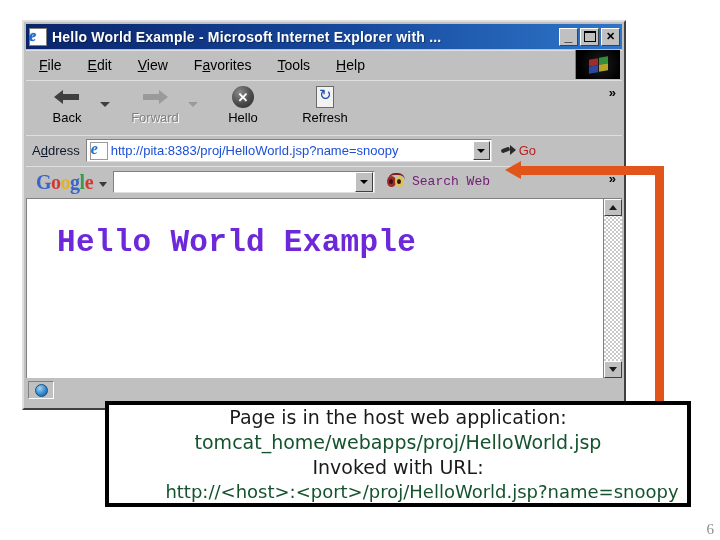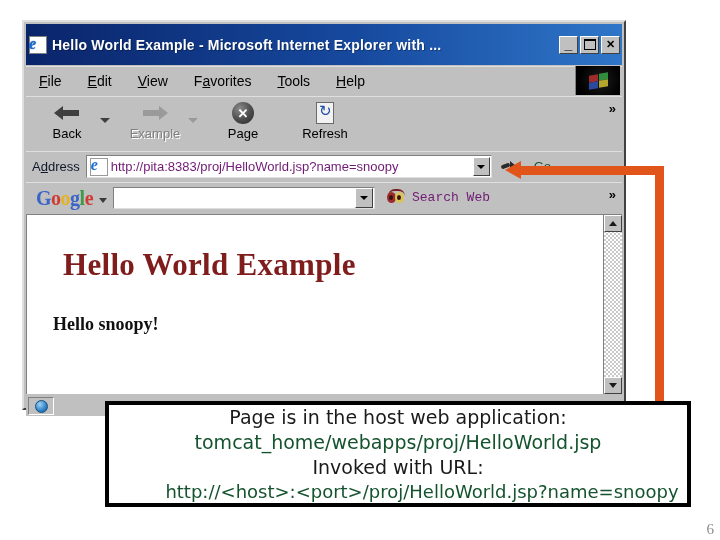--- a/index.html
+++ b/index.html
@@ -12,21 +12,21 @@
 
   
   .browser{
     position:absolute;left:22px;top:20px;width:604px;height:390px;
     background:#c0c0c0;
     border-top:2px solid #dfdfdf;border-left:2px solid #dfdfdf;
     border-right:2px solid #404040;border-bottom:2px solid #404040;
     box-sizing:border-box;
   }
   .titlebar{
-    height:41px;margin:2px 2px 0 2px;
+    height:25px;margin:2px 2px 0 2px;
     background:linear-gradient(to right,#0a246a 0%,#16499e 55%,#2f76c8 100%);
     display:flex;align-items:center;padding:0 2px 0 3px;box-sizing:border-box;
   }
   .title-icon{
     width:18px;height:18px;position:relative;flex:0 0 auto;margin-right:5px;
     background:#ffffff;border:1px solid #808080;box-sizing:border-box;
   }
   .title-icon:after{
     content:"e";position:absolute;left:-1px;top:-2px;
     font-family:"Liberation Serif",serif;font-style:italic;font-weight:bold;
@@ -142,34 +142,34 @@
   .addr-ico{
     width:18px;height:18px;margin:0 3px;position:relative;flex:0 0 auto;
     background:#fff;border:1px solid #9a9a9a;box-sizing:border-box;
   }
   .addr-ico:after{
     content:"e";position:absolute;left:0px;top:-3px;
     font-family:"Liberation Serif",serif;font-style:italic;font-weight:bold;
     font-size:16px;color:#1a6fd4;
   }
   .addr-url{
-    flex:1 1 auto;font-size:13px;color:#701a75;white-space:nowrap;overflow:hidden;
+    flex:1 1 auto;font-size:13px;color:#1d4ed8;white-space:nowrap;overflow:hidden;
   }
   .addr-drop{
     width:17px;height:19px;flex:0 0 auto;margin-right:1px;background:#c0c0c0;
     border-top:1px solid #ffffff;border-left:1px solid #ffffff;
     border-right:1px solid #404040;border-bottom:1px solid #404040;
     display:flex;align-items:center;justify-content:center;box-sizing:border-box;
   }
   .addr-drop i{
     width:0;height:0;border-left:4px solid transparent;border-right:4px solid transparent;
     border-top:4px solid #000;display:block;
   }
   .go-btn{
-    display:flex;align-items:center;gap:18px;margin-left:9px;color:#14532d;font-size:13px;
+    display:flex;align-items:center;gap:3px;margin-left:9px;color:#b91c1c;font-size:13px;
   }
   .go-ico{
     width:15px;height:14px;position:relative;
   }
   .go-ico:before{
     content:"";position:absolute;left:0;top:4px;width:9px;height:4px;background:#2a2a2a;
     border-radius:2px;transform:rotate(-20deg);
   }
   .go-ico:after{
     content:"";position:absolute;right:0;top:1px;width:0;height:0;
@@ -232,22 +232,22 @@
     margin:2px 2px 0 2px;height:auto;flex:1 1 auto;background:#ffffff;
     border-top:1px solid #808080;border-left:1px solid #808080;
     position:relative;display:flex;box-sizing:border-box;
     height:180px;
   }
   .page{
     flex:1 1 auto;background:#ffffff;padding:22px 0 0 24px;box-sizing:border-box;
     border-left:2px solid #ffffff;
   }
   .page h1{
-    margin:10px;font-family:Liberation Serif, serif;font-weight:bold;
-    font-size:31px;color:#7f1d1d;letter-spacing:.3px;
+    margin:4px;font-family:Liberation Mono, monospace;font-weight:bold;
+    font-size:31px;color:#6d28d9;letter-spacing:.3px;
   }
   .page h3{
     margin:31px 0 0 0;font-family:"Liberation Serif",serif;font-weight:bold;
     font-size:18px;color:#111;
   }
   .vscroll{
     width:19px;flex:0 0 auto;background:
       repeating-conic-gradient(#ffffff 0% 25%, #c9c9c9 0% 50%) 0 0/4px 4px;
     display:flex;flex-direction:column;justify-content:space-between;
     border-left:1px solid #808080;box-sizing:border-box;
@@ -357,28 +357,28 @@
         <div class="ico">
             <div class="arrow-left"></div>
           </div>
         <div class="lbl">Back</div>
       </div>
       <div class="dropcaret"></div>
       <div class="tbtn disabled">
         <div class="ico">
             <div class="arrow-right"></div>
           </div>
-        <div class="lbl">Example</div>
+        <div class="lbl">Forward</div>
       </div>
       <div class="dropcaret dim"></div>
       <div class="tbtn">
         <div class="ico">
           <div class="stop-ico">✕</div>
         </div>
-        <div class="lbl">Page</div>
+        <div class="lbl">Hello</div>
       </div>
       <div class="tbtn">
         <div class="ico">
             <div class="refresh-ico"></div>
           </div>
         <div class="lbl">Refresh</div>
       </div>
       <div class="chev">»</div>
     </div>
 
@@ -413,21 +413,20 @@
             <div class="e2"></div>
         </div>
         <span class="sw-label">Search Web</span>
       </div>
       <div class="chev">»</div>
     </div>
 
     <div class="viewport">
       <div class="page">
         <h1>Hello World Example</h1>
-        <h3>Hello snoopy!</h3>
       </div>
       <div class="vscroll">
         <div class="sbtn up">
           <i></i>
         </div>
         <div class="sbtn dn">
           <i></i>
         </div>
       </div>
     </div>

